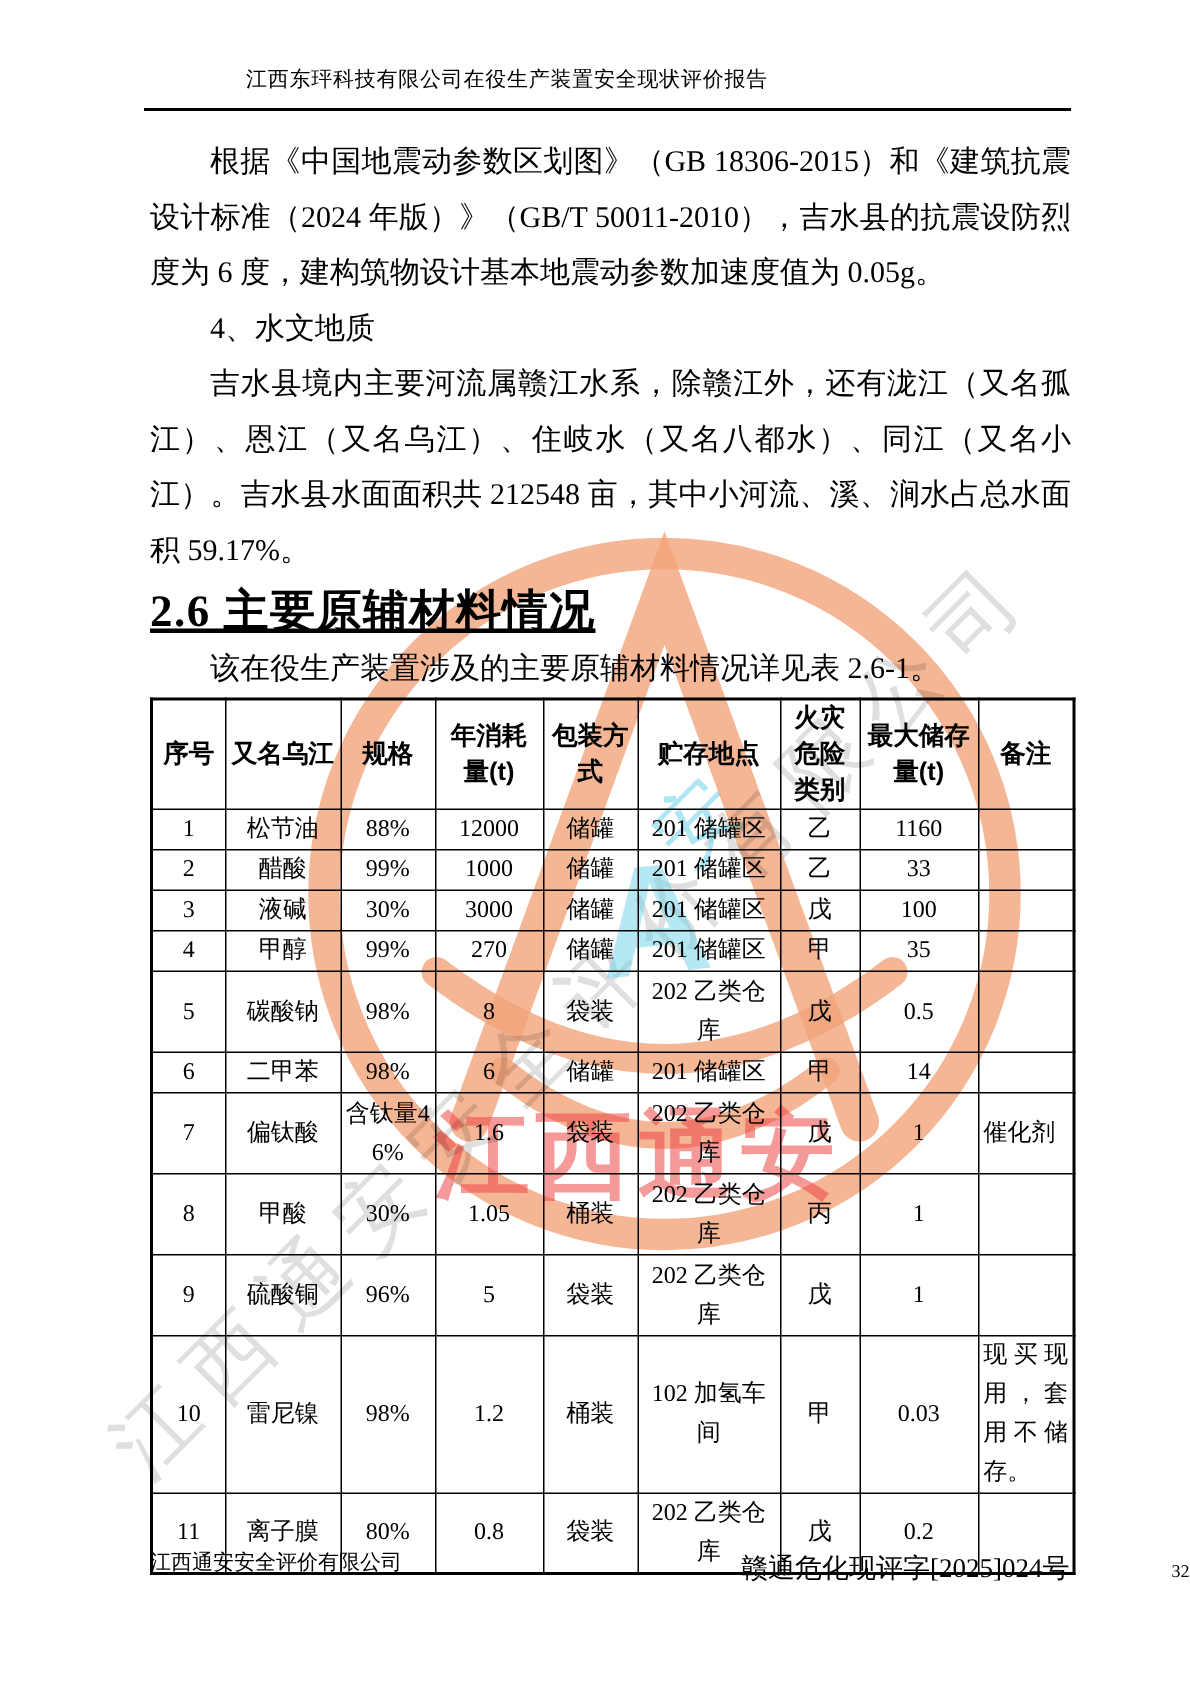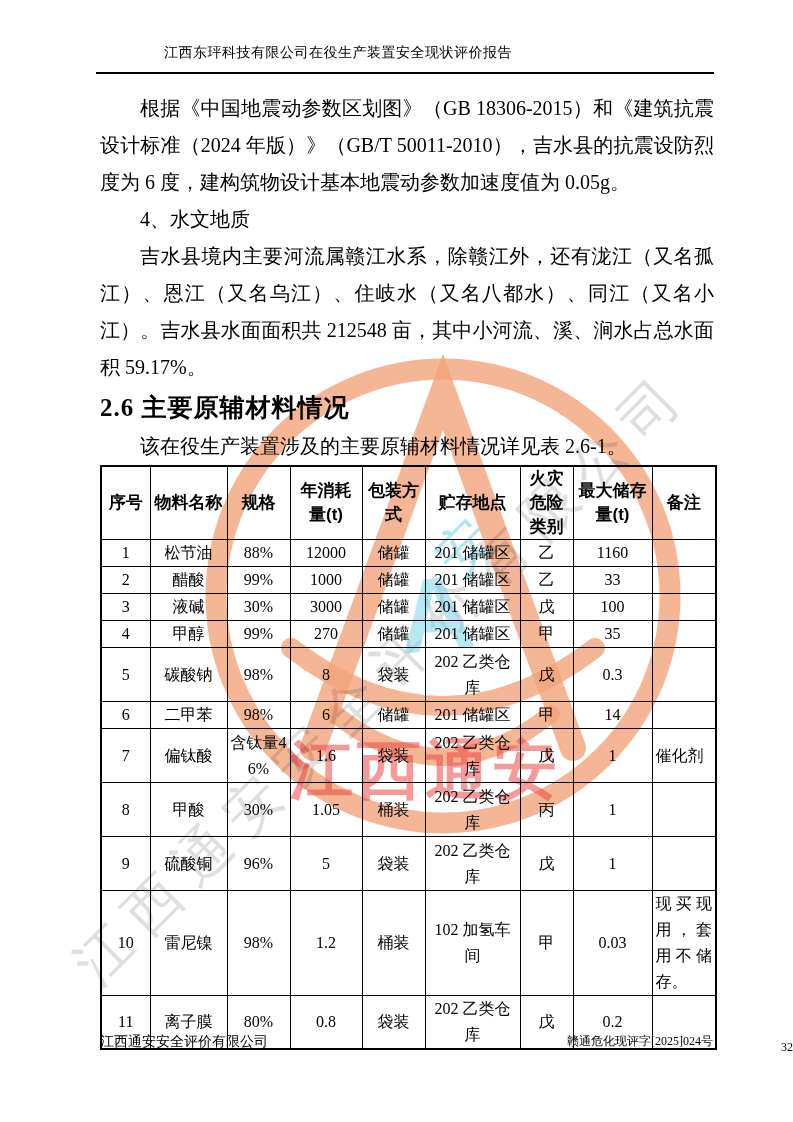--- a/index.html
+++ b/index.html
@@ -11,35 +11,35 @@
   
   .header-title {
     position:absolute; top:44px; left:0; width:676px;
     text-align:center; font-size:14px; letter-spacing:.5px;
   }
   .header-rule {
     position:absolute; top:72px; left:96px; width:618px; height:2px; background:#000;
   }
   .footer-left  { position:absolute; top:1033px; left:100px;  font-size:14px; }
   .footer-page  { position:absolute; top:1040px; left:0; width:793px; text-align:right; font-size:12px; }
-  .footer-right { position:absolute; top:1033px; right:80px; font-size:12px; }
+  .footer-right { position:absolute; top:1033px; right:80px; font-size:18px; }
 
   
   .content {
     position:absolute; left:100px; top:90px; width:614px; z-index:2;
   }
   .content p {
     margin:0; font-size:20px; line-height:37px;
     text-align:justify; text-indent:2em;
   }
   .para-first { margin-top:10px; }
   .heading-hydro { margin:0; font-size:20px; line-height:37px; text-indent:2em; font-weight:normal; }
   .section-title {
-    margin:6px 0 4px 0; font-size:25px; line-height:32px; font-weight:bold;
-    letter-spacing:1px; font-family:"Liberation Serif","DejaVu Serif",serif;
+    margin:6px 0 4px 0; font-size:30px; line-height:32px; font-weight:bold;
+    letter-spacing:1px; font-family:"Liberation Serif","DejaVu Serif",serif;text-decoration:underline;
   }
   .table-caption {
     margin:6px 0 4px 0; text-align:center; font-weight:bold; font-size:19px; line-height:26px;
     text-indent:0;
   }
 
   
   table.materials {
     border-collapse:collapse; table-layout:fixed; width:617px;
     border:2px solid #000; background:transparent;
@@ -112,21 +112,21 @@
       <col style="width:72px">
         <col style="width:63px">
         <col style="width:95px">
       <col style="width:53px">
         <col style="width:79px">
         <col style="width:64px">
     </colgroup>
     <thead>
       <tr>
         <th>序号</th>
-        <th>物料名称</th>
+        <th>又名乌江</th>
         <th>规格</th>
         <th>年消耗量(t)</th>
         <th>包装方式</th>
         <th>贮存地点</th>
         <th>火灾危险类别</th>
         <th>最大储存量(t)</th>
         <th>备注</th>
       </tr>
     </thead>
     <tbody>
@@ -175,21 +175,21 @@
         <td class="remark-cell"></td>
       </tr>
         <tr style="height: 54px;">
         <td>5</td>
         <td>碳酸钠</td>
         <td>98%</td>
         <td>8</td>
         <td>袋装</td>
         <td>202 乙类仓库</td>
         <td>戊</td>
-        <td>0.3</td>
+        <td>0.5</td>
         <td class="remark-cell"></td>
       </tr>
         <tr style="height: 27px;">
         <td>6</td>
         <td>二甲苯</td>
         <td>98%</td>
         <td>6</td>
         <td>储罐</td>
         <td>201 储罐区</td>
         <td>甲</td>

